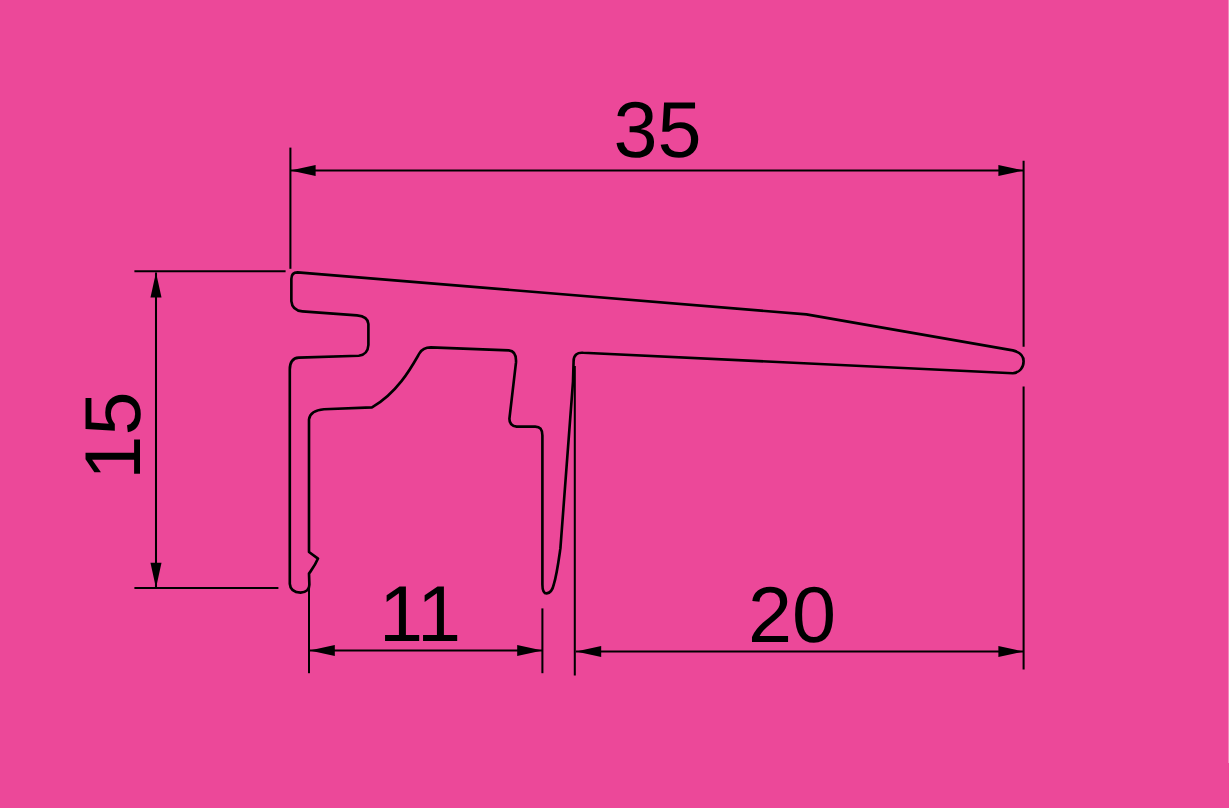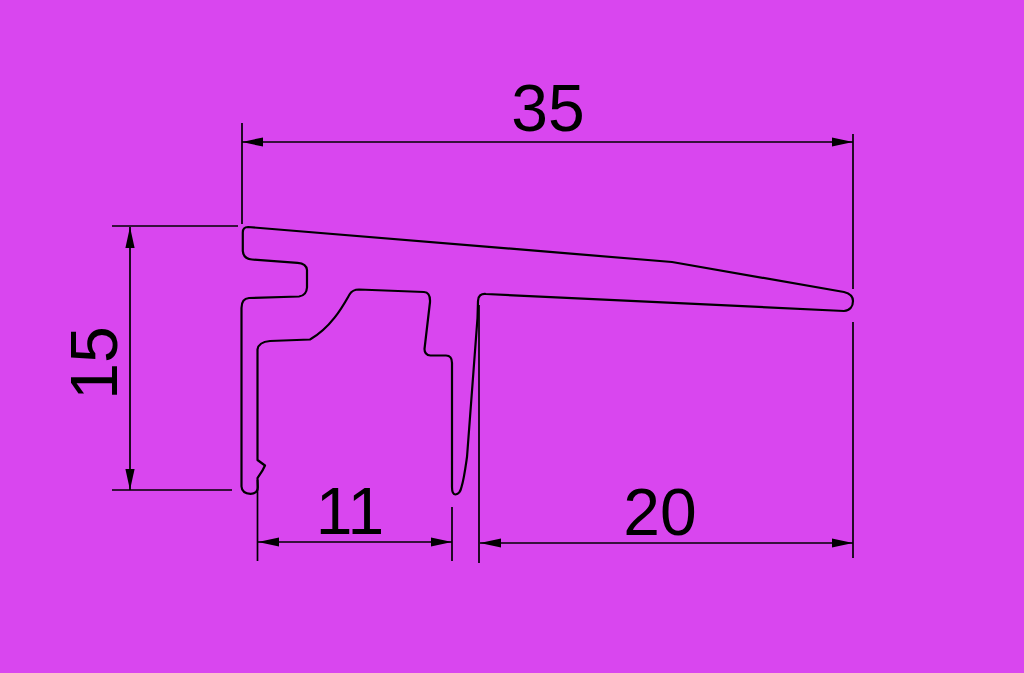--- a/index.html
+++ b/index.html
@@ -4,21 +4,21 @@
 <style>
   html, body {
     margin: 0;
     padding: 0;
     background: #ffffff;
   }
   .drawing-stage {
     position: relative;
     width: 1024px;
     height: 673px;
-    background: #d946ef;
+    background: #ec4899;
     overflow: hidden;
   }
   svg {
     display: block;
   }
   .outline {
     fill: none;
     stroke: #000000;
     stroke-width: 2.2;
     stroke-linejoin: round;

